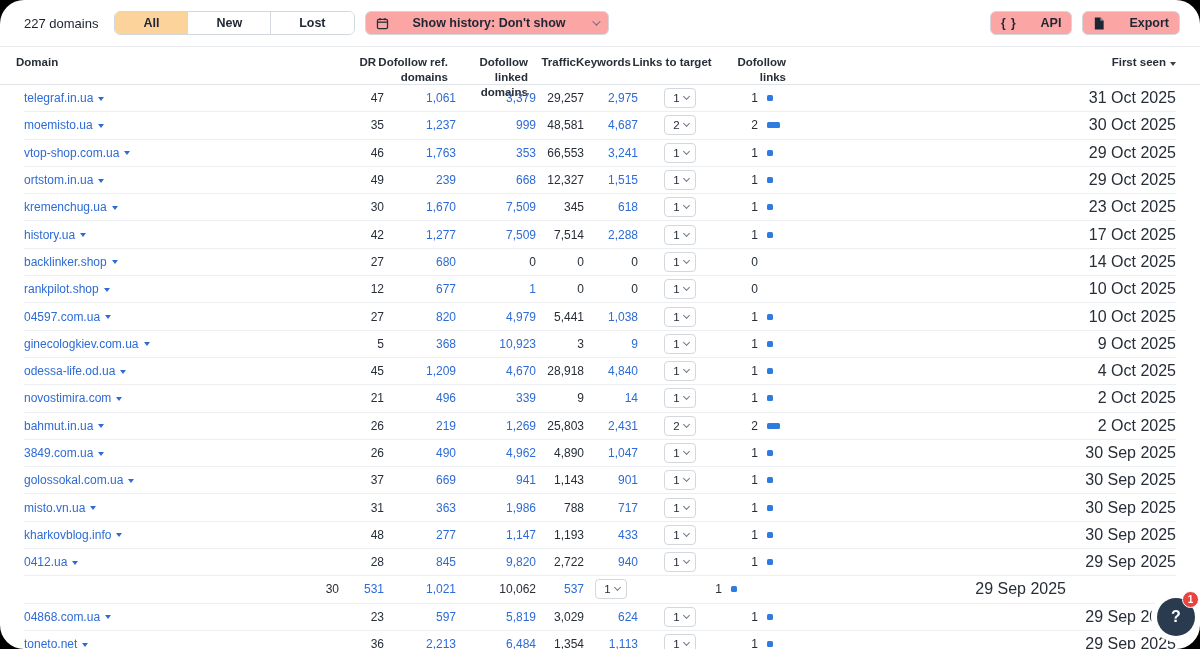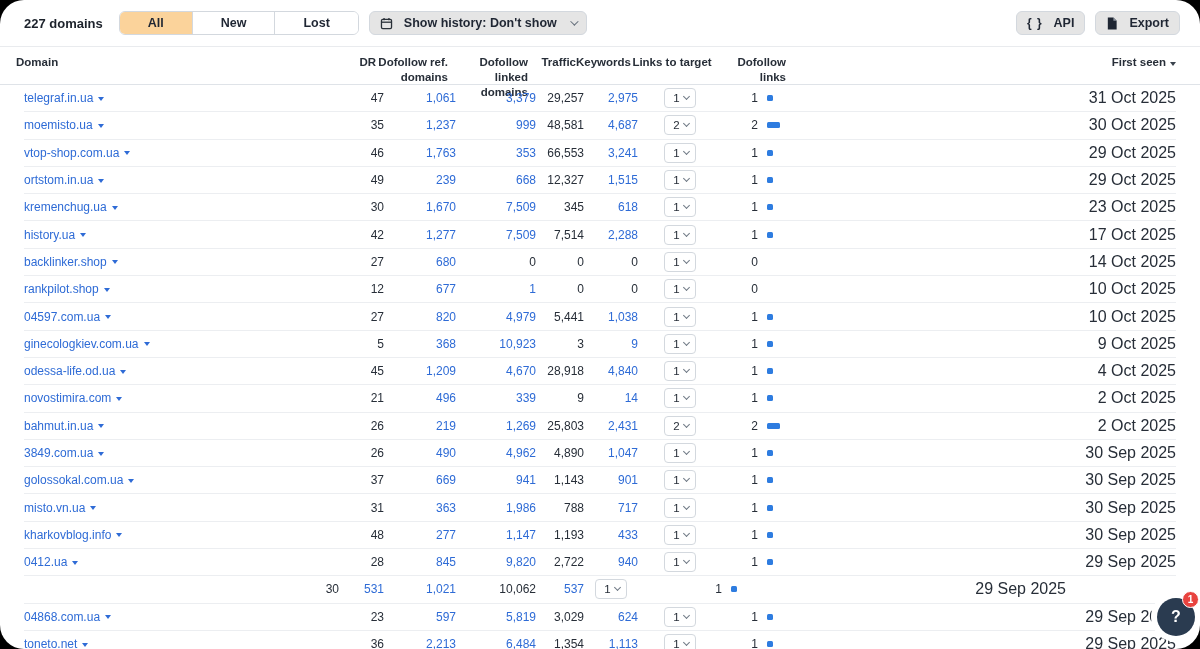--- a/index.html
+++ b/index.html
@@ -7,35 +7,35 @@
   body { font-family:"Liberation Sans", sans-serif; }
   .app {
     position:relative; width:1200px; height:649px; background:#fff;
     border-radius:24px; overflow:hidden; color:#252b33;
   }
   
   .toolbar {
     height:47px; display:flex; align-items:center; gap:10px;
     padding:0 20px 0 24px; border-bottom:1px solid #e9ebee;
   }
-  .count { font-size:13px; font-weight:700; color:#1c222b; margin-right:6px; }
+  .count { font-size:13px; font-weight:400; color:#1c222b; margin-right:6px; }
   .segmented {
     display:flex; border:1px solid #d3d8de; border-radius:6px; overflow:hidden; background:#fff;
   }
   .seg {
     padding:4px 28px; font-size:12.5px; font-weight:600; color:#1f2633;
     background:#fff; border:none; border-left:1px solid #d3d8de; cursor:pointer;
     font-family:inherit;
   }
   .seg:first-child { border-left:none; }
   .seg.active { background:#fbd39b; }
   .btn {
-    display:inline-flex; align-items:center; gap:11px;
+    display:inline-flex; align-items:center; gap:24px;
     padding:4px 10px; font-size:12.5px; font-weight:600; color:#1f2633;
-    background:#e5e5e5; border:1px solid #d3d8de; border-radius:6px; cursor:pointer;
+    background:#fca5a5; border:1px solid #d3d8de; border-radius:6px; cursor:pointer;
     font-family:inherit;
   }
   .btn .chev { margin-left:2px; }
   .chev {
     display:inline-block; width:6px; height:6px;
     border-right:1.6px solid #636d7a; border-bottom:1.6px solid #636d7a;
     transform:rotate(45deg) translateY(-2px);
   }
   .spacer { flex:1; }
   .brace { font-weight:700; font-size:12px; letter-spacing:1px; color:#1f2633; }

